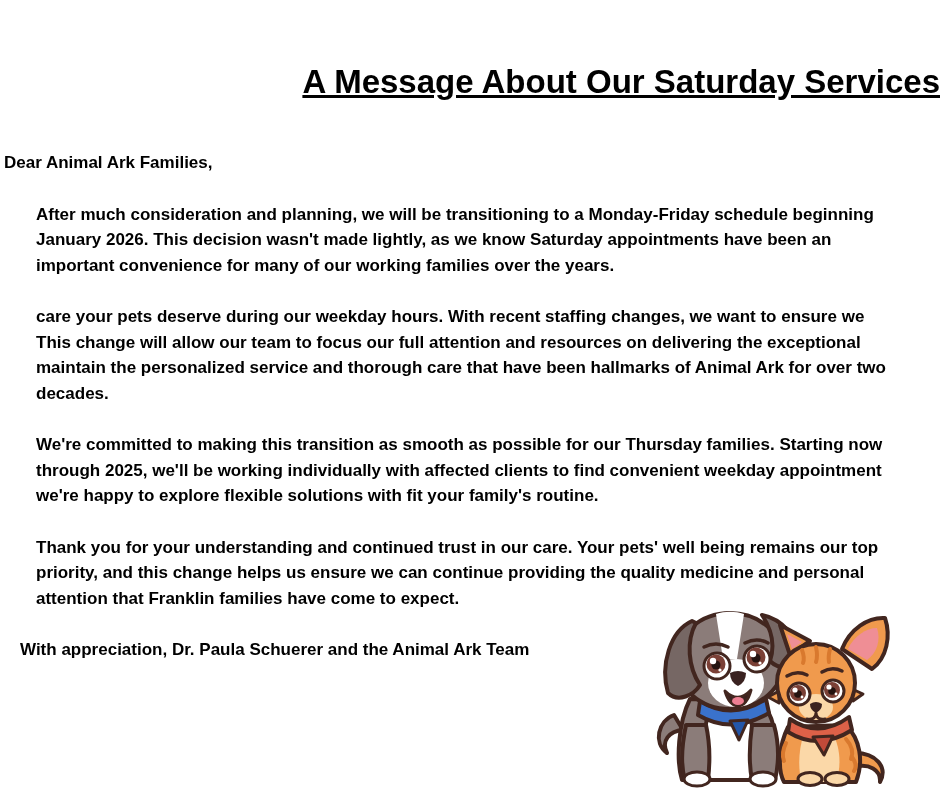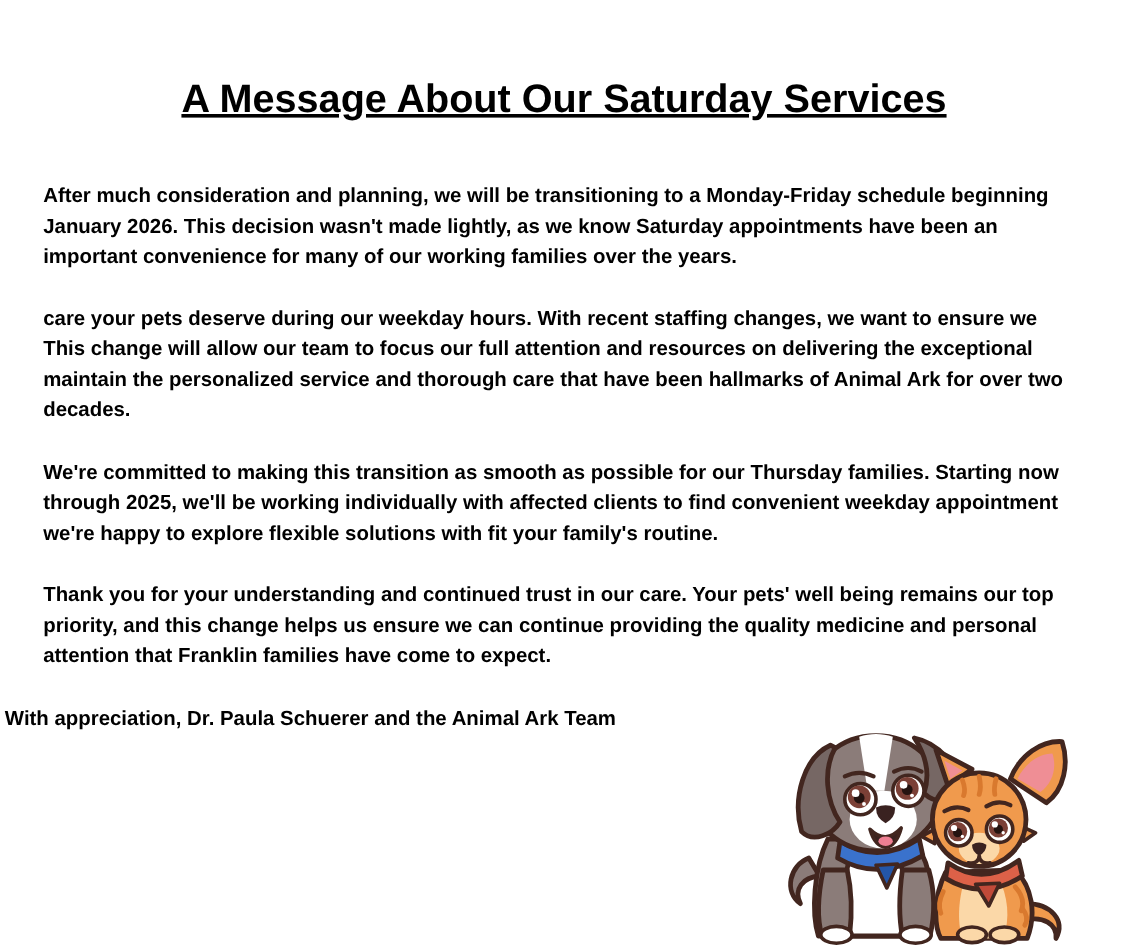--- a/index.html
+++ b/index.html
@@ -18,35 +18,35 @@
     position: relative;
     width: 940px; height: 788px;
     background: var(--page_bg, #ffffff);
   }
   h1.title {
     position: absolute;
     top: 62px; left: 0; width: 100%;
     margin: 0;
     font-size: 33px;
     line-height: 39px;
-    text-align: center;
+    text-align: right;
     text-decoration: underline;
     font-weight: bold;
     letter-spacing: 0px;
   }
   .content {
     position: absolute;
     top: 150px; left: 4px; width: 932px;
     font-size: 17px;
     line-height: 25.5px;
   }
   .content .line { white-space: nowrap; margin-left: 32px; }
   .greeting { margin: 0 0 26px 0; }
   .para { margin: 0 0 26px 0; }
-  .signoff { margin: 0; }
+  .signoff { margin: 16px; }
   .illustration {
     position: absolute;
     left: 652px; top: 603px;
     width: 240px; height: 185px;
   }
   .illustration svg { display: block; }
   
   .o  { stroke: var(--outline, #42261f); stroke-width: 4; stroke-linejoin: round; stroke-linecap: round; }
   .o3 { stroke: var(--outline, #42261f); stroke-width: 3; stroke-linejoin: round; stroke-linecap: round; }
   .ns { stroke: none; }
@@ -55,20 +55,21 @@
 </style>
 </head>
 <body>
 
 <div class="page">
 
   <h1 class="title">A Message About Our Saturday Services</h1>
 
   <div class="content">
 
+    <p class="greeting">Dear Animal Ark Families,</p>
 
     <div class="para">
       <div class="line">After much consideration and planning, we will be transitioning to a Monday-Friday schedule beginning</div>
       <div class="line">January 2026. This decision wasn't made lightly, as we know Saturday appointments have been an</div>
       <div class="line">important convenience for many of our working families over the years.</div>
     </div>
 
     <div class="para">
       <div class="line">care your pets deserve during our weekday hours. With recent staffing changes, we want to ensure we</div>
       <div class="line">This change will allow our team to focus our full attention and resources on delivering the exceptional</div>

